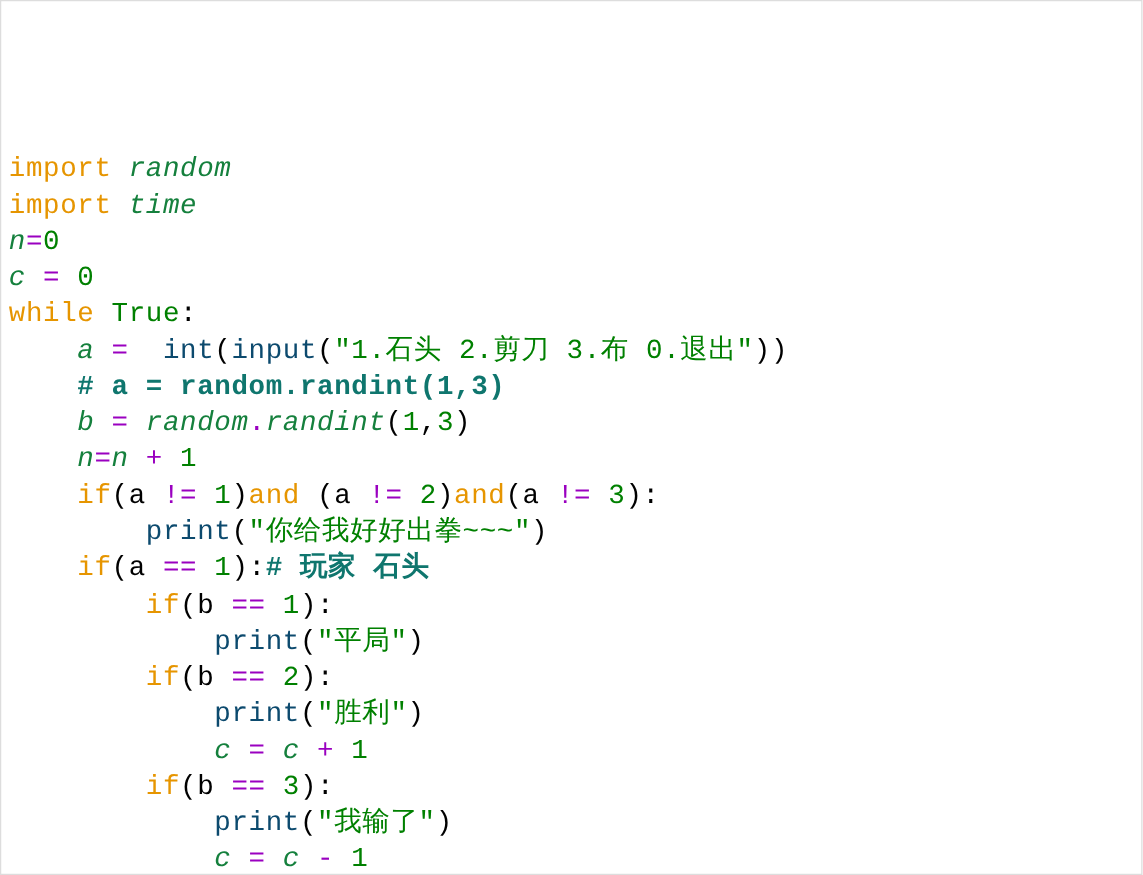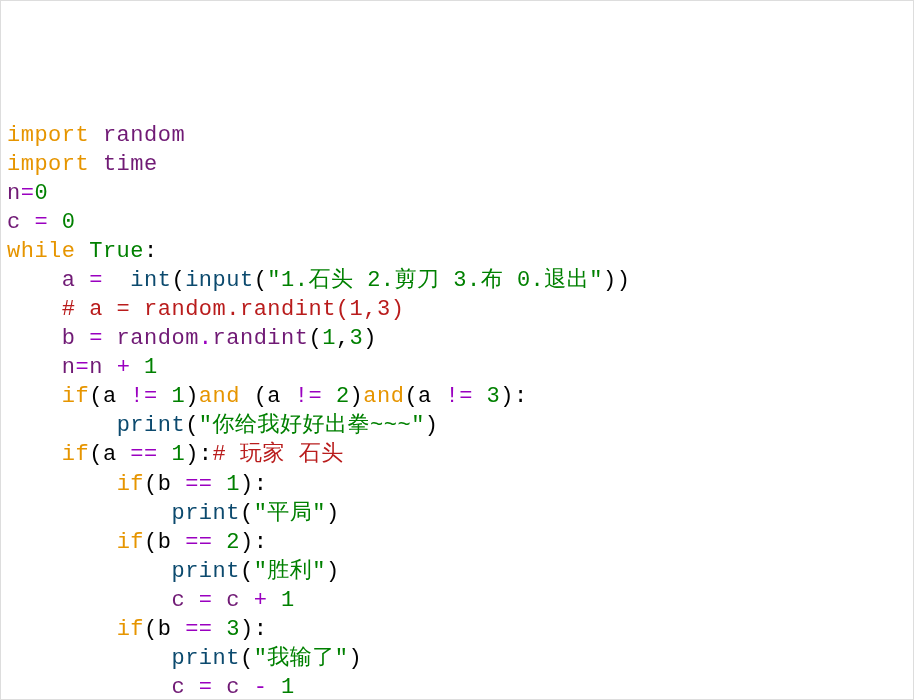--- a/index.html
+++ b/index.html
@@ -11,28 +11,28 @@
     padding: 4px 6px;
     color: #000000;
     white-space: pre;
     letter-spacing: 0.5px;
     width: 914px;
     height: 700px;
     overflow: hidden;
     border: 1px solid #ddd;
   }
   .kw    { color: #e69500; text-align: center; }
-  .name  { color: #701a75; }
+  .name  { color: #15803d; font-style: italic; }
   .op    { color: #9a00c0; }
   .punct { color: #000000; }
   .builtin { color: #0c4a6e; }
   .num   { color: #008000; }
   .str   { color: #008000; }
   .bool  { color: #008000; }
-  .comment { color: #b91c1c; }
+  .comment { color: #0f766e; font-weight: bold; }
 </style>
 </head>
 <body>
 
 
 
 <div id="code-container"><div><span class="kw">import</span><span class="name"> </span><span class="name">random</span></div><div><span class="kw">import</span><span class="name"> </span><span class="name">time</span></div><div><span class="name">n</span><span class="op">=</span><span class="num">0</span></div><div><span class="name">c </span><span class="op">=</span><span class="name"> </span><span class="num">0</span></div><div><span class="kw">while</span><span class="name"> </span><span class="bool">True</span><span class="punct">:</span></div><div><span class="name">    a </span><span class="op">=</span><span class="name">  </span><span class="builtin">int</span><span class="punct">(</span><span class="builtin">input</span><span class="punct">(</span><span class="str">"1.石头 2.剪刀 3.布 0.退出"</span><span class="punct">))</span></div><div><span class="name">    </span><span class="comment"># a = random.randint(1,3)</span></div><div><span class="name">    b </span><span class="op">=</span><span class="name"> random</span><span class="op">.</span><span class="name">randint</span><span class="punct">(</span><span class="num">1</span><span class="punct">,</span><span class="num">3</span><span class="punct">)</span></div><div><span class="name">    n</span><span class="op">=</span><span class="name">n </span><span class="op">+</span><span class="name"> </span><span class="num">1</span></div><div><span class="name">    </span><span class="kw">if</span><span class="punct">(a </span><span class="op">!=</span><span class="name"> </span><span class="num">1</span><span class="punct">)</span><span class="kw">and</span><span class="punct"> (a </span><span class="op">!=</span><span class="name"> </span><span class="num">2</span><span class="punct">)</span><span class="kw">and</span><span class="punct">(a </span><span class="op">!=</span><span class="name"> </span><span class="num">3</span><span class="punct">):</span></div><div><span class="name">        </span><span class="builtin">print</span><span class="punct">(</span><span class="str">"你给我好好出拳~~~"</span><span class="punct">)</span></div><div><span class="name">    </span><span class="kw">if</span><span class="punct">(a </span><span class="op">==</span><span class="name"> </span><span class="num">1</span><span class="punct">):</span><span class="comment"># 玩家 石头</span></div><div><span class="name">        </span><span class="kw">if</span><span class="punct">(b </span><span class="op">==</span><span class="name"> </span><span class="num">1</span><span class="punct">):</span></div><div><span class="name">            </span><span class="builtin">print</span><span class="punct">(</span><span class="str">"平局"</span><span class="punct">)</span></div><div><span class="name">        </span><span class="kw">if</span><span class="punct">(b </span><span class="op">==</span><span class="name"> </span><span class="num">2</span><span class="punct">):</span></div><div><span class="name">            </span><span class="builtin">print</span><span class="punct">(</span><span class="str">"胜利"</span><span class="punct">)</span></div><div><span class="name">            c </span><span class="op">=</span><span class="name"> c </span><span class="op">+</span><span class="name"> </span><span class="num">1</span></div><div><span class="name">        </span><span class="kw">if</span><span class="punct">(b </span><span class="op">==</span><span class="name"> </span><span class="num">3</span><span class="punct">):</span></div><div><span class="name">            </span><span class="builtin">print</span><span class="punct">(</span><span class="str">"我输了"</span><span class="punct">)</span></div><div><span class="name">            c </span><span class="op">=</span><span class="name"> c </span><span class="op">-</span><span class="name"> </span><span class="num">1</span></div></div>
 
 
 

